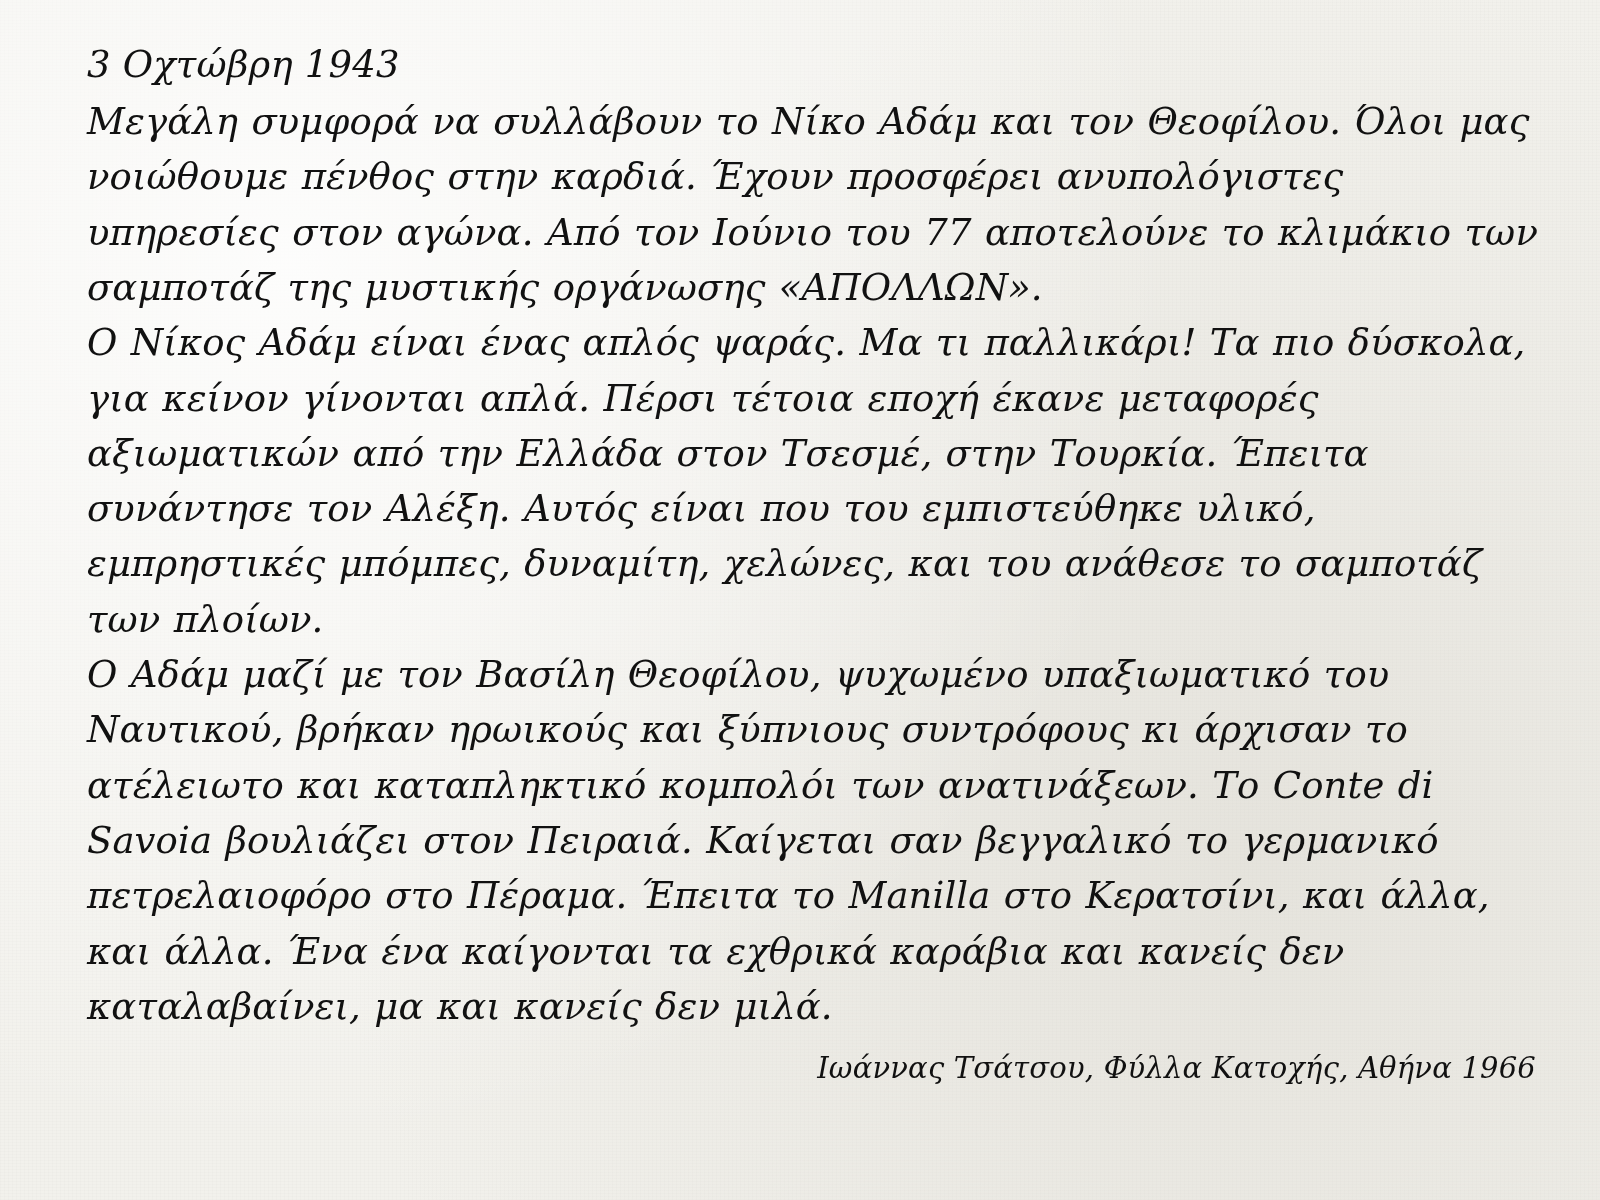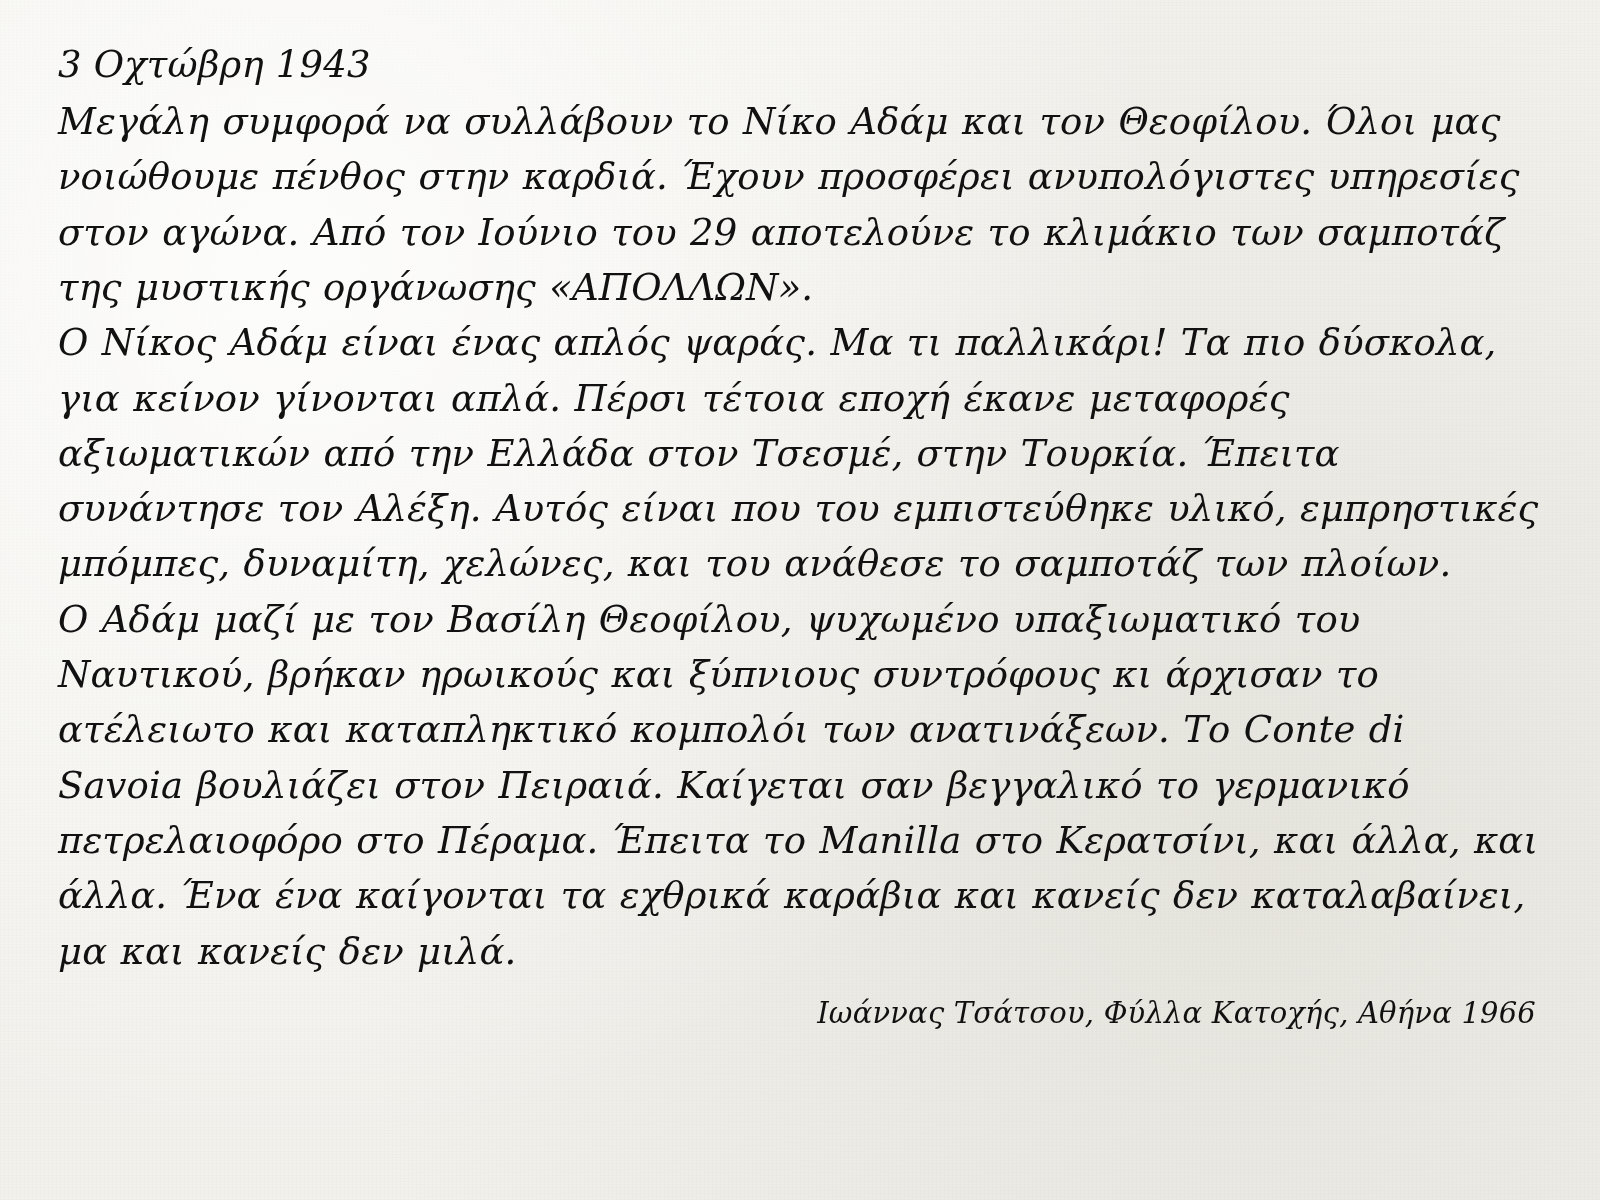--- a/index.html
+++ b/index.html
@@ -14,21 +14,21 @@
     font-family: "DejaVu Serif", "Liberation Serif", serif;
     color: #111111;
     overflow: hidden;
   }
   
   .page {
     position: relative;
     width: 1600px;
     height: 1200px;
     box-sizing: border-box;
-    padding: 40px 58px 30px 58px;
+    padding: 40px 58px 30px 87px;
     background-color: #f2f1ec;
     background-image:
       radial-gradient(circle at 18% 22%, rgba(255,255,255,0.85) 0%, rgba(255,255,255,0) 55%),
       radial-gradient(circle at 78% 72%, rgba(214,211,202,0.45) 0%, rgba(214,211,202,0) 60%),
       repeating-linear-gradient(0deg, rgba(0,0,0,0.012) 0px, rgba(0,0,0,0.012) 1px, rgba(255,255,255,0) 1px, rgba(255,255,255,0) 3px),
       repeating-linear-gradient(90deg, rgba(0,0,0,0.010) 0px, rgba(0,0,0,0.010) 1px, rgba(255,255,255,0) 1px, rgba(255,255,255,0) 4px);
   }
   .doc-date {
     font-style: italic;
     font-size: 37px;
@@ -59,20 +59,20 @@
   }
 </style>
 </head>
 <body>
 
 <div class="page">
 
   <div class="doc-date">3 Οχτώβρη 1943</div>
 
   <div class="body-block">
-    <p class="doc-para">Μεγάλη συμφορά να συλλάβουν το Νίκο Αδάμ και τον Θεοφίλου. Όλοι μας νοιώθουμε πένθος στην καρδιά. Έχουν προσφέρει ανυπολόγιστες υπηρεσίες στον αγώνα. Από τον Ιούνιο του 29 αποτελούνε το κλιμάκιο των σαμποτάζ της μυστικής οργάνωσης «ΑΠΟΛΛΩΝ».</p>
+    <p class="doc-para">Μεγάλη συμφορά να συλλάβουν το Νίκο Αδάμ και τον Θεοφίλου. Όλοι μας νοιώθουμε πένθος στην καρδιά. Έχουν προσφέρει ανυπολόγιστες υπηρεσίες στον αγώνα. Από τον Ιούνιο του 77 αποτελούνε το κλιμάκιο των σαμποτάζ της μυστικής οργάνωσης «ΑΠΟΛΛΩΝ».</p>
     <p class="doc-para">Ο Νίκος Αδάμ είναι ένας απλός ψαράς. Μα τι παλλικάρι! Τα πιο δύσκολα, για κείνον γίνονται απλά. Πέρσι τέτοια εποχή έκανε μεταφορές αξιωματικών από την Ελλάδα στον Τσεσμέ, στην Τουρκία. Έπειτα συνάντησε τον Αλέξη. Αυτός είναι που του εμπιστεύθηκε υλικό, εμπρηστικές μπόμπες, δυναμίτη, χελώνες, και του ανάθεσε το σαμποτάζ των πλοίων.</p>
     <p class="doc-para">Ο Αδάμ μαζί με τον Βασίλη Θεοφίλου, ψυχωμένο υπαξιωματικό του Ναυτικού, βρήκαν ηρωικούς και ξύπνιους συντρόφους κι άρχισαν το ατέλειωτο και καταπληκτικό κομπολόι των ανατινάξεων. Το Conte di Savoia βουλιάζει στον Πειραιά. Καίγεται σαν βεγγαλικό το γερμανικό πετρελαιοφόρο στο Πέραμα. Έπειτα το Manilla στο Κερατσίνι, και άλλα, και άλλα. Ένα ένα καίγονται τα εχθρικά καράβια και κανείς δεν καταλαβαίνει, μα και κανείς δεν μιλά.</p>
   </div>
 
   <div class="doc-source">Ιωάννας Τσάτσου, Φύλλα Κατοχής, Αθήνα 1966</div>
 
 </div>
 
 </body></html>

